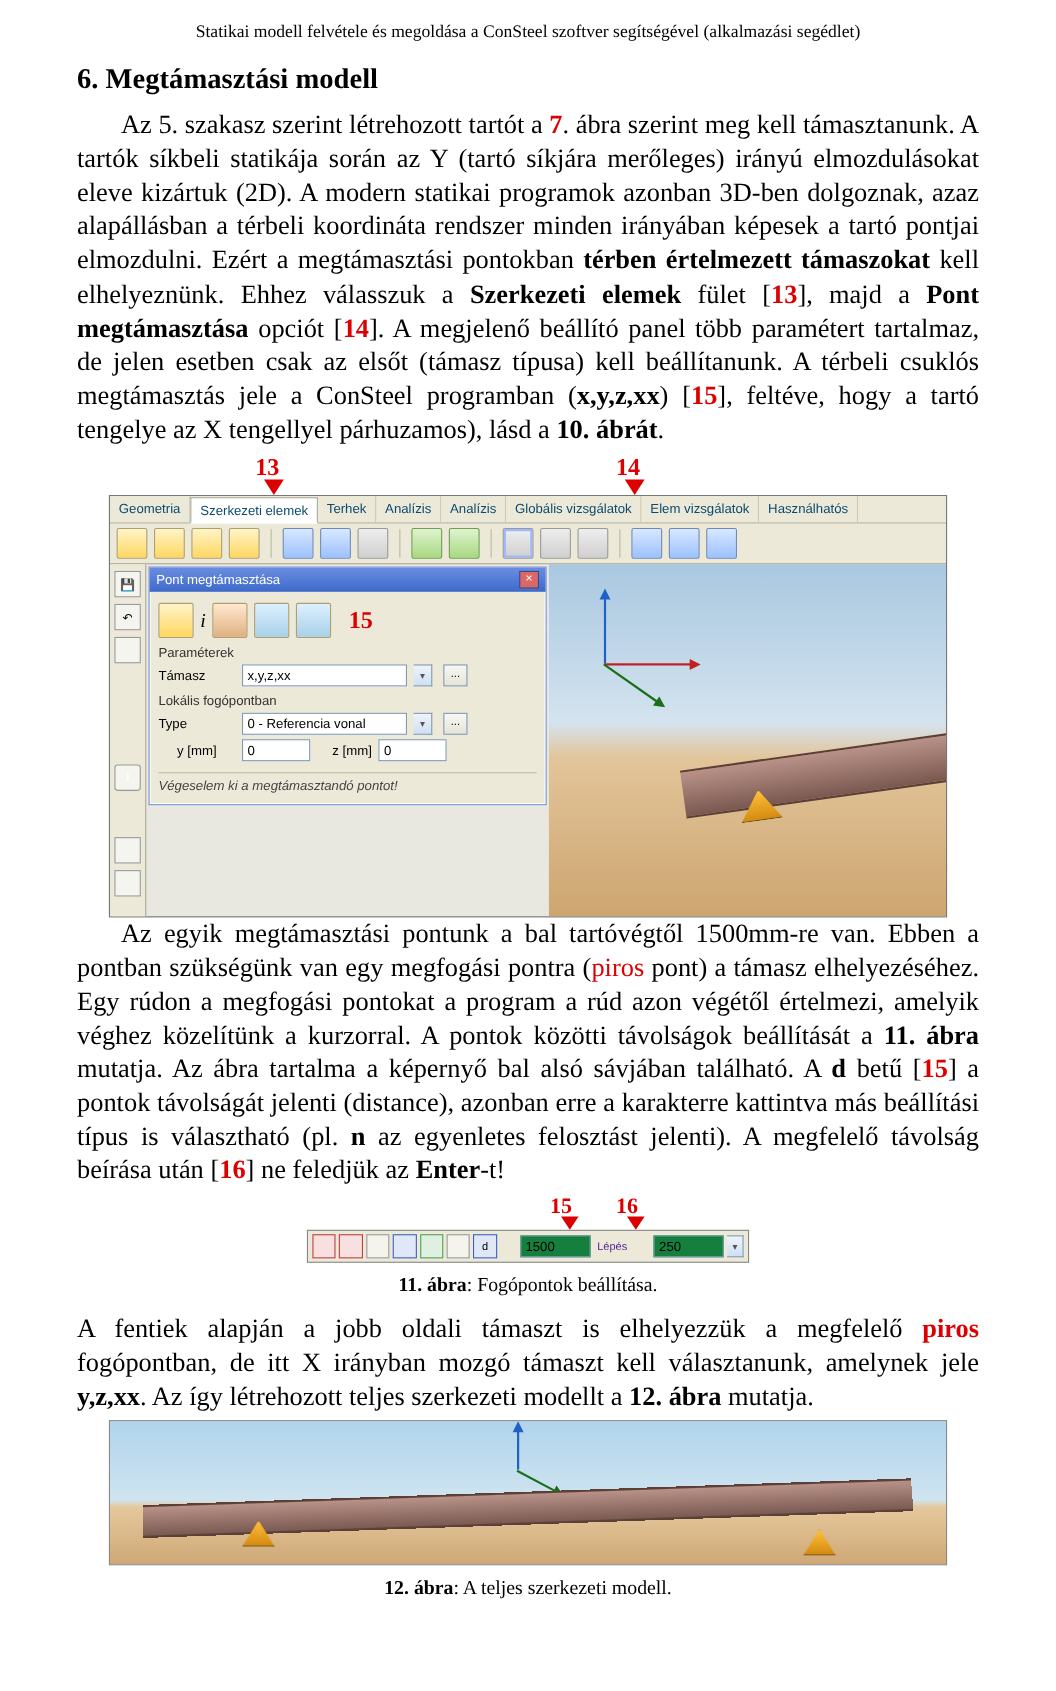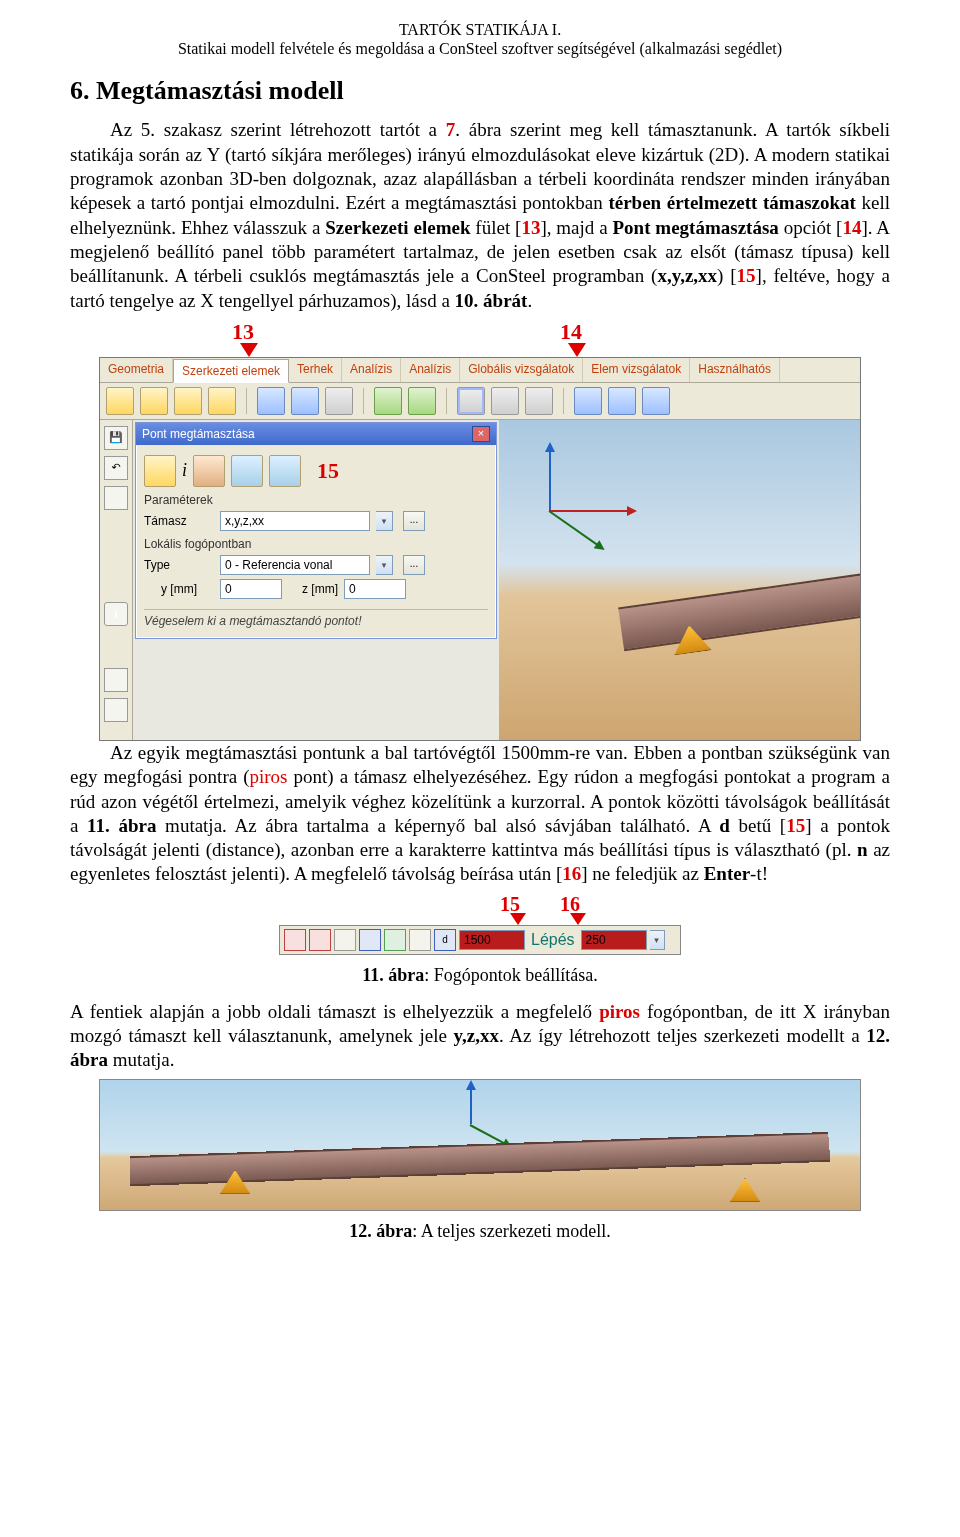--- a/index.html
+++ b/index.html
@@ -20,21 +20,21 @@
     margin-bottom: 12px;
   }
   .hdr .line1 { font-weight: normal; }
   .hdr .line2 { font-weight: normal; }
   h2.section {
     font-size: 26px;
     font-weight: bold;
     margin: 18px 0 12px 0;
   }
   p.body {
-    font-size: 19px;
+    font-size: 24px;
     line-height: 1.28;
     text-align: justify;
     margin: 0 0 6px 0;
   }
   p.body.indent { text-indent: 40px; }
   .b { font-weight: bold; }
   .red7 { color: #d00; font-weight: bold; }
   .ref13 { color: #d00; font-weight: bold; }
   .ref14 { color: #d00; font-weight: bold; }
   .ref15 { color: #d00; font-weight: bold; }
@@ -80,21 +80,21 @@
   }
   .tabbar {
     display: flex;
     background: #ece9d8;
     border-bottom: 1px solid #aca899;
     font-size: 12px;
   }
   .tabbar .tab {
     padding: 4px 8px;
     border-right: 1px solid #cfcab0;
-    color: #c2410c;
+    color: #0c4a6e;
   }
   .tabbar .tab.active {
     background: #fff;
     border: 1px solid #aca899;
     border-bottom: 1px solid #fff;
     position: relative;
     top: 1px;
     font-weight: normal;
   }
   .ribbon {
@@ -195,23 +195,23 @@
     width: 400px; margin: 0 auto;
     border:1px solid #888; background:#ece9d8;
     font-family: Tahoma, Arial, sans-serif;
     font-size:12px;
   }
   .shot2-row{display:flex;align-items:center;gap:3px;padding:3px 4px;}
   .tb-ic{width:20px;height:20px;border:1px solid #999;background:#f4f4ec;font-size:10px;display:flex;align-items:center;justify-content:center;}
   .tb-ic.r{border-color:#c04040;background:#f8e0e0;}
   .tb-ic.bl{border-color:#4060c0;background:#e0e8f8;}
   .tb-ic.g{border-color:#50a050;background:#e0f0e0;}
-  .tb-field{border:1px solid #7f9db9;background:#b91c1c;height:18px;padding:0 4px;width:56px;font-size:12px;line-height:18px;}
+  .tb-field{border:1px solid #7f9db9;background:#15803d;height:18px;padding:0 4px;width:56px;font-size:12px;line-height:18px;margin-left:18px;}
   .tb-dd{width:14px;height:18px;border:1px solid #7f9db9;border-left:none;background:linear-gradient(#eef3fa,#cfe0f4);font-size:9px;text-align:center;line-height:18px;color:#555;}
-  .tb-label{font-size:16px;color:#0f766e;margin:0 3px;}
+  .tb-label{font-size:10px;color:#4c1d95;margin:0 3px;}
   .arrowset2{position:relative;text-align:center;height:32px;}
   .arrowset2 .al{position:absolute;color:#d00;font-weight:bold;font-size:20px;}
   .arrowset2 .ar{position:absolute;width:0;height:0;border-left:8px solid transparent;border-right:8px solid transparent;border-top:12px solid #d00;}
   
   .shot3 {
     width: 760px; height:130px; margin: 0 auto;
     background: linear-gradient(#b0d4ec 0%, #cfe4f0 55%, #e4c89c 60%, #cfa876 100%);
     position:relative; border:1px solid #888;
     overflow:hidden;
   }
@@ -231,21 +231,20 @@
     position:absolute; color:#d00; font-weight:bold; font-size:22px;
     font-family:"Times New Roman",serif;
   }
 </style>
 </head>
 <body>
 
 <div class="page">
 
   <div class="hdr">
-    <div class="line1">TARTÓK STATIKÁJA I.</div>
     <div class="line2">Statikai modell felvétele és megoldása a ConSteel szoftver segítségével (alkalmazási segédlet)</div>
   </div>
 
   <h2 class="section">6. Megtámasztási modell</h2>
 
   <p class="body indent">
     <span>Az 5. szakasz szerint létrehozott tartót a </span><span class="red7">7</span><span>. ábra szerint meg kell támasztanunk. A tartók síkbeli statikája során az Y (tartó síkjára merőleges) irányú elmozdulásokat eleve kizártuk (2D). A modern statikai programok azonban 3D-ben dolgoznak, azaz alapállásban a térbeli koordináta rendszer minden irányában képesek a tartó pontjai elmozdulni. Ezért a megtámasztási pontokban </span><span class="b">térben értelmezett támaszokat</span><span> kell elhelyeznünk. Ehhez válasszuk a </span><span class="b">Szerkezeti elemek</span><span> fület [</span><span class="ref13">13</span><span>], majd a </span><span class="b">Pont megtámasztása</span><span> opciót [</span><span class="ref14">14</span><span>]. A megjelenő beállító panel több paramétert tartalmaz, de jelen esetben csak az elsőt (támasz típusa) kell beállítanunk. A térbeli csuklós megtámasztás jele a ConSteel programban (</span><span class="b">x,y,z,xx</span><span>) [</span><span class="ref15">15</span><span>], feltéve, hogy a tartó tengelye az X tengellyel párhuzamos), lásd a </span><span class="b">10. ábrát</span><span>.</span>
   </p>
 
   <div class="arrow-wrap">

